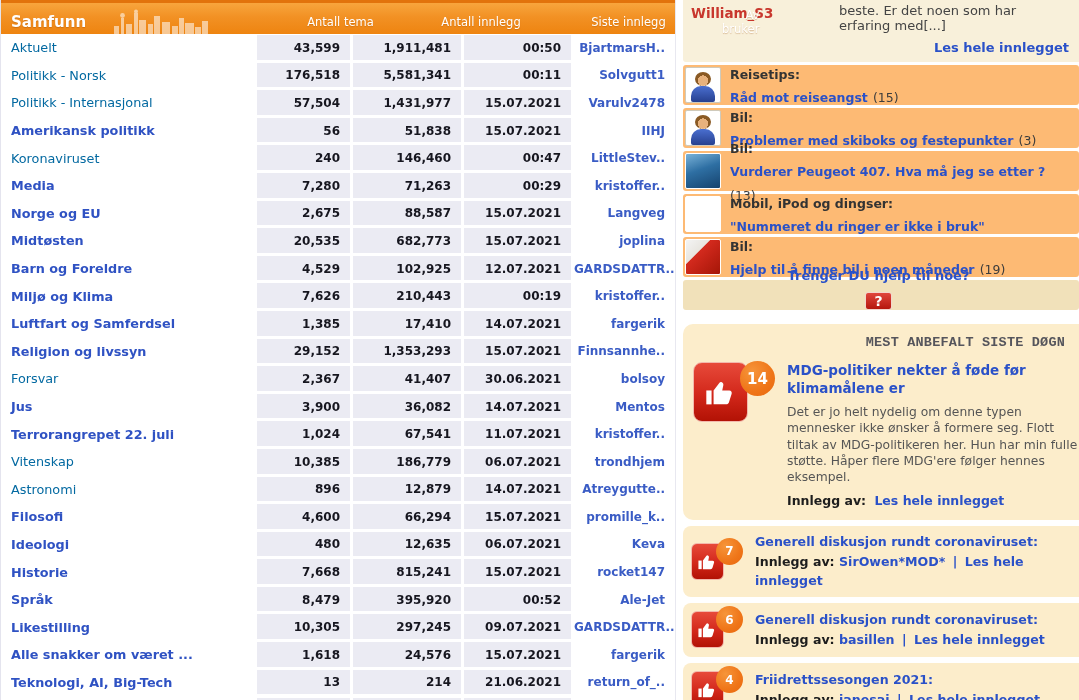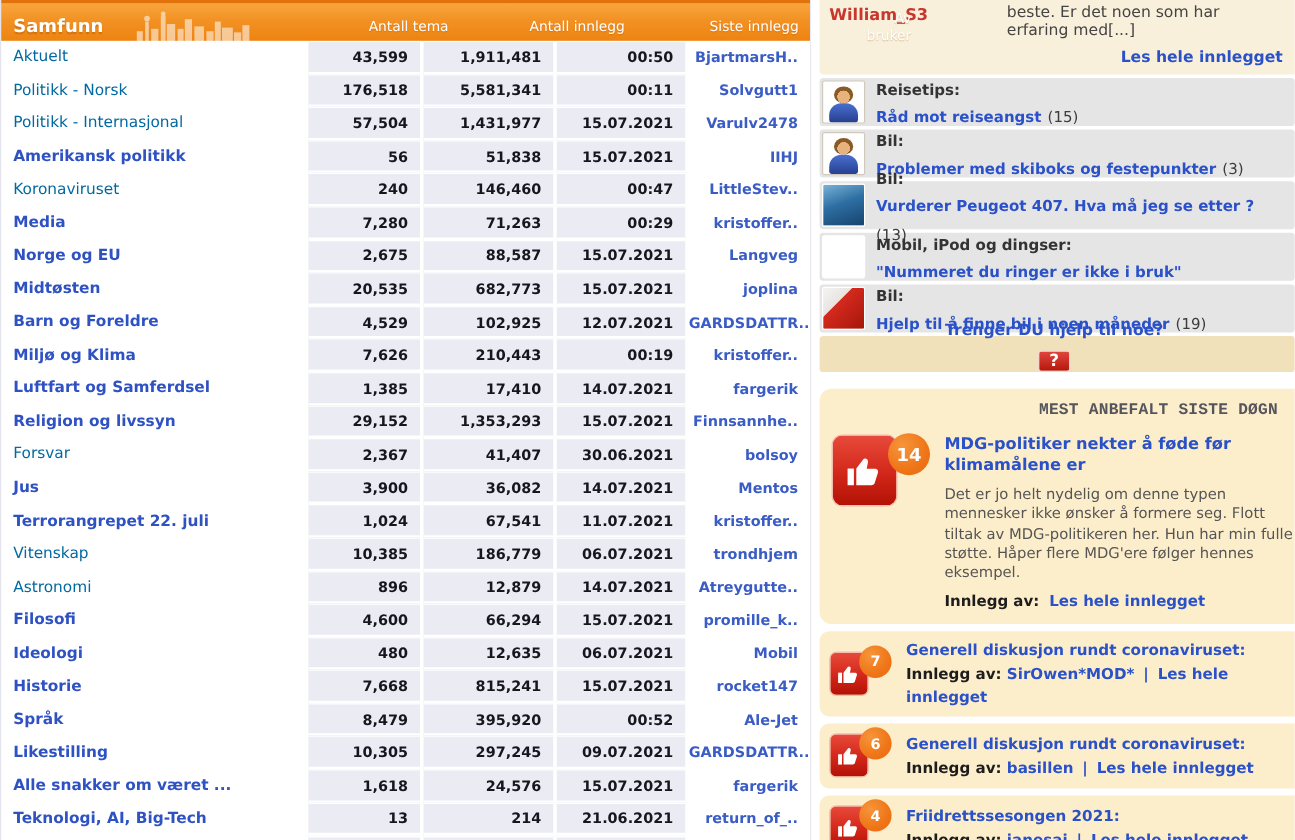--- a/index.html
+++ b/index.html
@@ -35,21 +35,21 @@
   
   .sidebar { width:403px; padding-left:7px; }
   .sb-top { background:#f8f0da; padding:0 8px 2px 8px; border-radius:0 0 0 3px; }
   .sb-top-row { display:flex;align-items:center; }
   .sb-top-user { width:148px; flex-shrink:0; color:#c8372d; font-weight:bold; font-size:13.5px;
     margin-top:-7px; overflow:hidden; }
   .sb-top-text { flex:1; color:#444; font-size:13px; padding-top:3px; }
   .sb-top-more { text-align:right; padding:4px 2px 4px 0; }
   .bluelink { color:#2a51c8; font-weight:bold; text-decoration:none; cursor:pointer; font-size:13px; }
 
-  .sb-item { display:flex; gap:9px; background:#e5e5e5; border-radius:3px; margin-top:3px;
+  .sb-item { display:flex; gap:9px; background:#fdba74; border-radius:3px; margin-top:3px;
     height:40px; padding:2px 6px 2px 2px; align-items:center; }
   .avatar { width:36px; height:36px; background:#fff; border:1px solid #cfcabb; border-radius:2px;
     flex-shrink:0; position:relative; overflow:hidden; }
   .ic-default-avatar::before { 
     content:""; position:absolute; left:9px; top:4px; width:16px; height:14px; border-radius:50%;
     background:radial-gradient(circle at 50% 62%, #e8b27d 0 44%, #8a5a24 45%); }
   .ic-default-avatar::after { 
     content:""; position:absolute; left:5px; top:18px; width:24px; height:16px; border-radius:10px 10px 2px 2px;
     background:linear-gradient(180deg,#4a6fd0,#27408f); }
   .ic-car-photo { background:linear-gradient(160deg,#7ab2d8 0%,#2e6fa3 45%,#16436e 100%); border-color:#fff; }
@@ -331,21 +331,21 @@
           </div>
   </div>
         <div class="trow tgrid">
     <div class="cell cname">
             <a class="fname unread">Ideologi</a>
           </div>
     <div class="cell cnum">480</div>
     <div class="cell cnum">12,635</div>
     <div class="cell cnum">06.07.2021</div>
     <div class="cell cuser">
-            <a class="ulink">Mobil</a>
+            <a class="ulink">Keva</a>
           </div>
   </div>
         <div class="trow tgrid">
     <div class="cell cname">
             <a class="fname unread">Historie</a>
           </div>
     <div class="cell cnum">7,668</div>
     <div class="cell cnum">815,241</div>
     <div class="cell cnum">15.07.2021</div>
     <div class="cell cuser">

